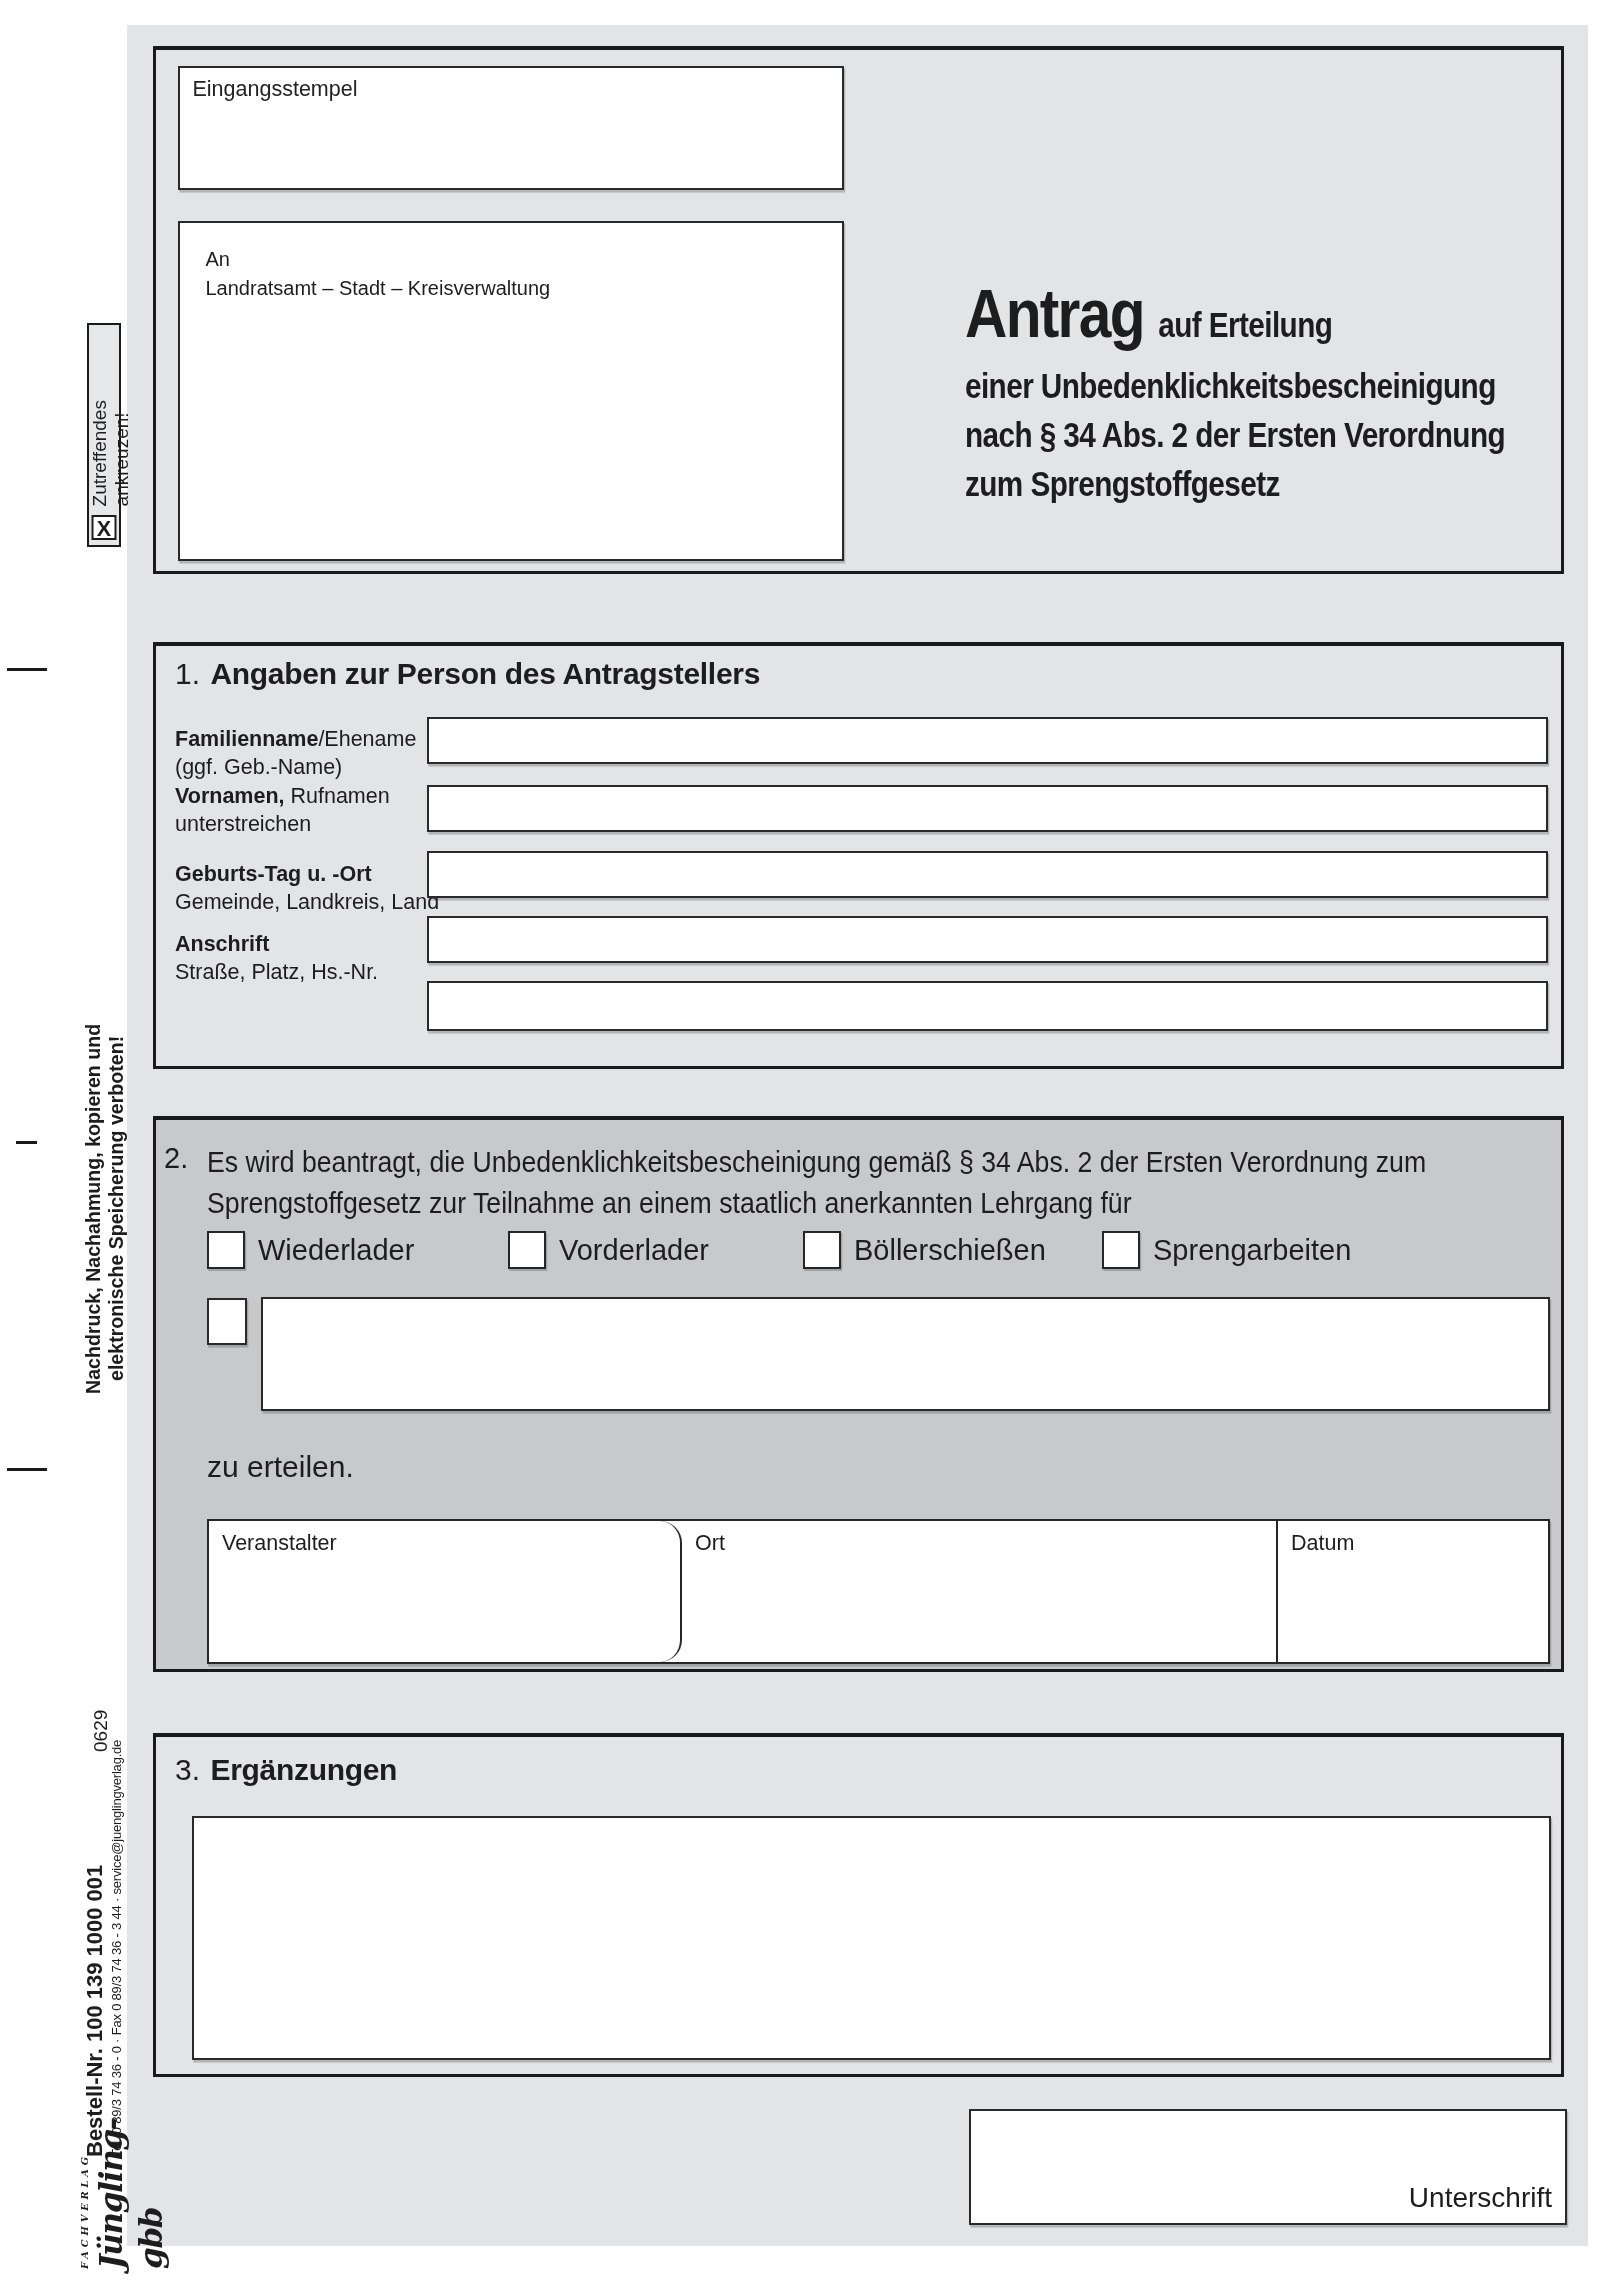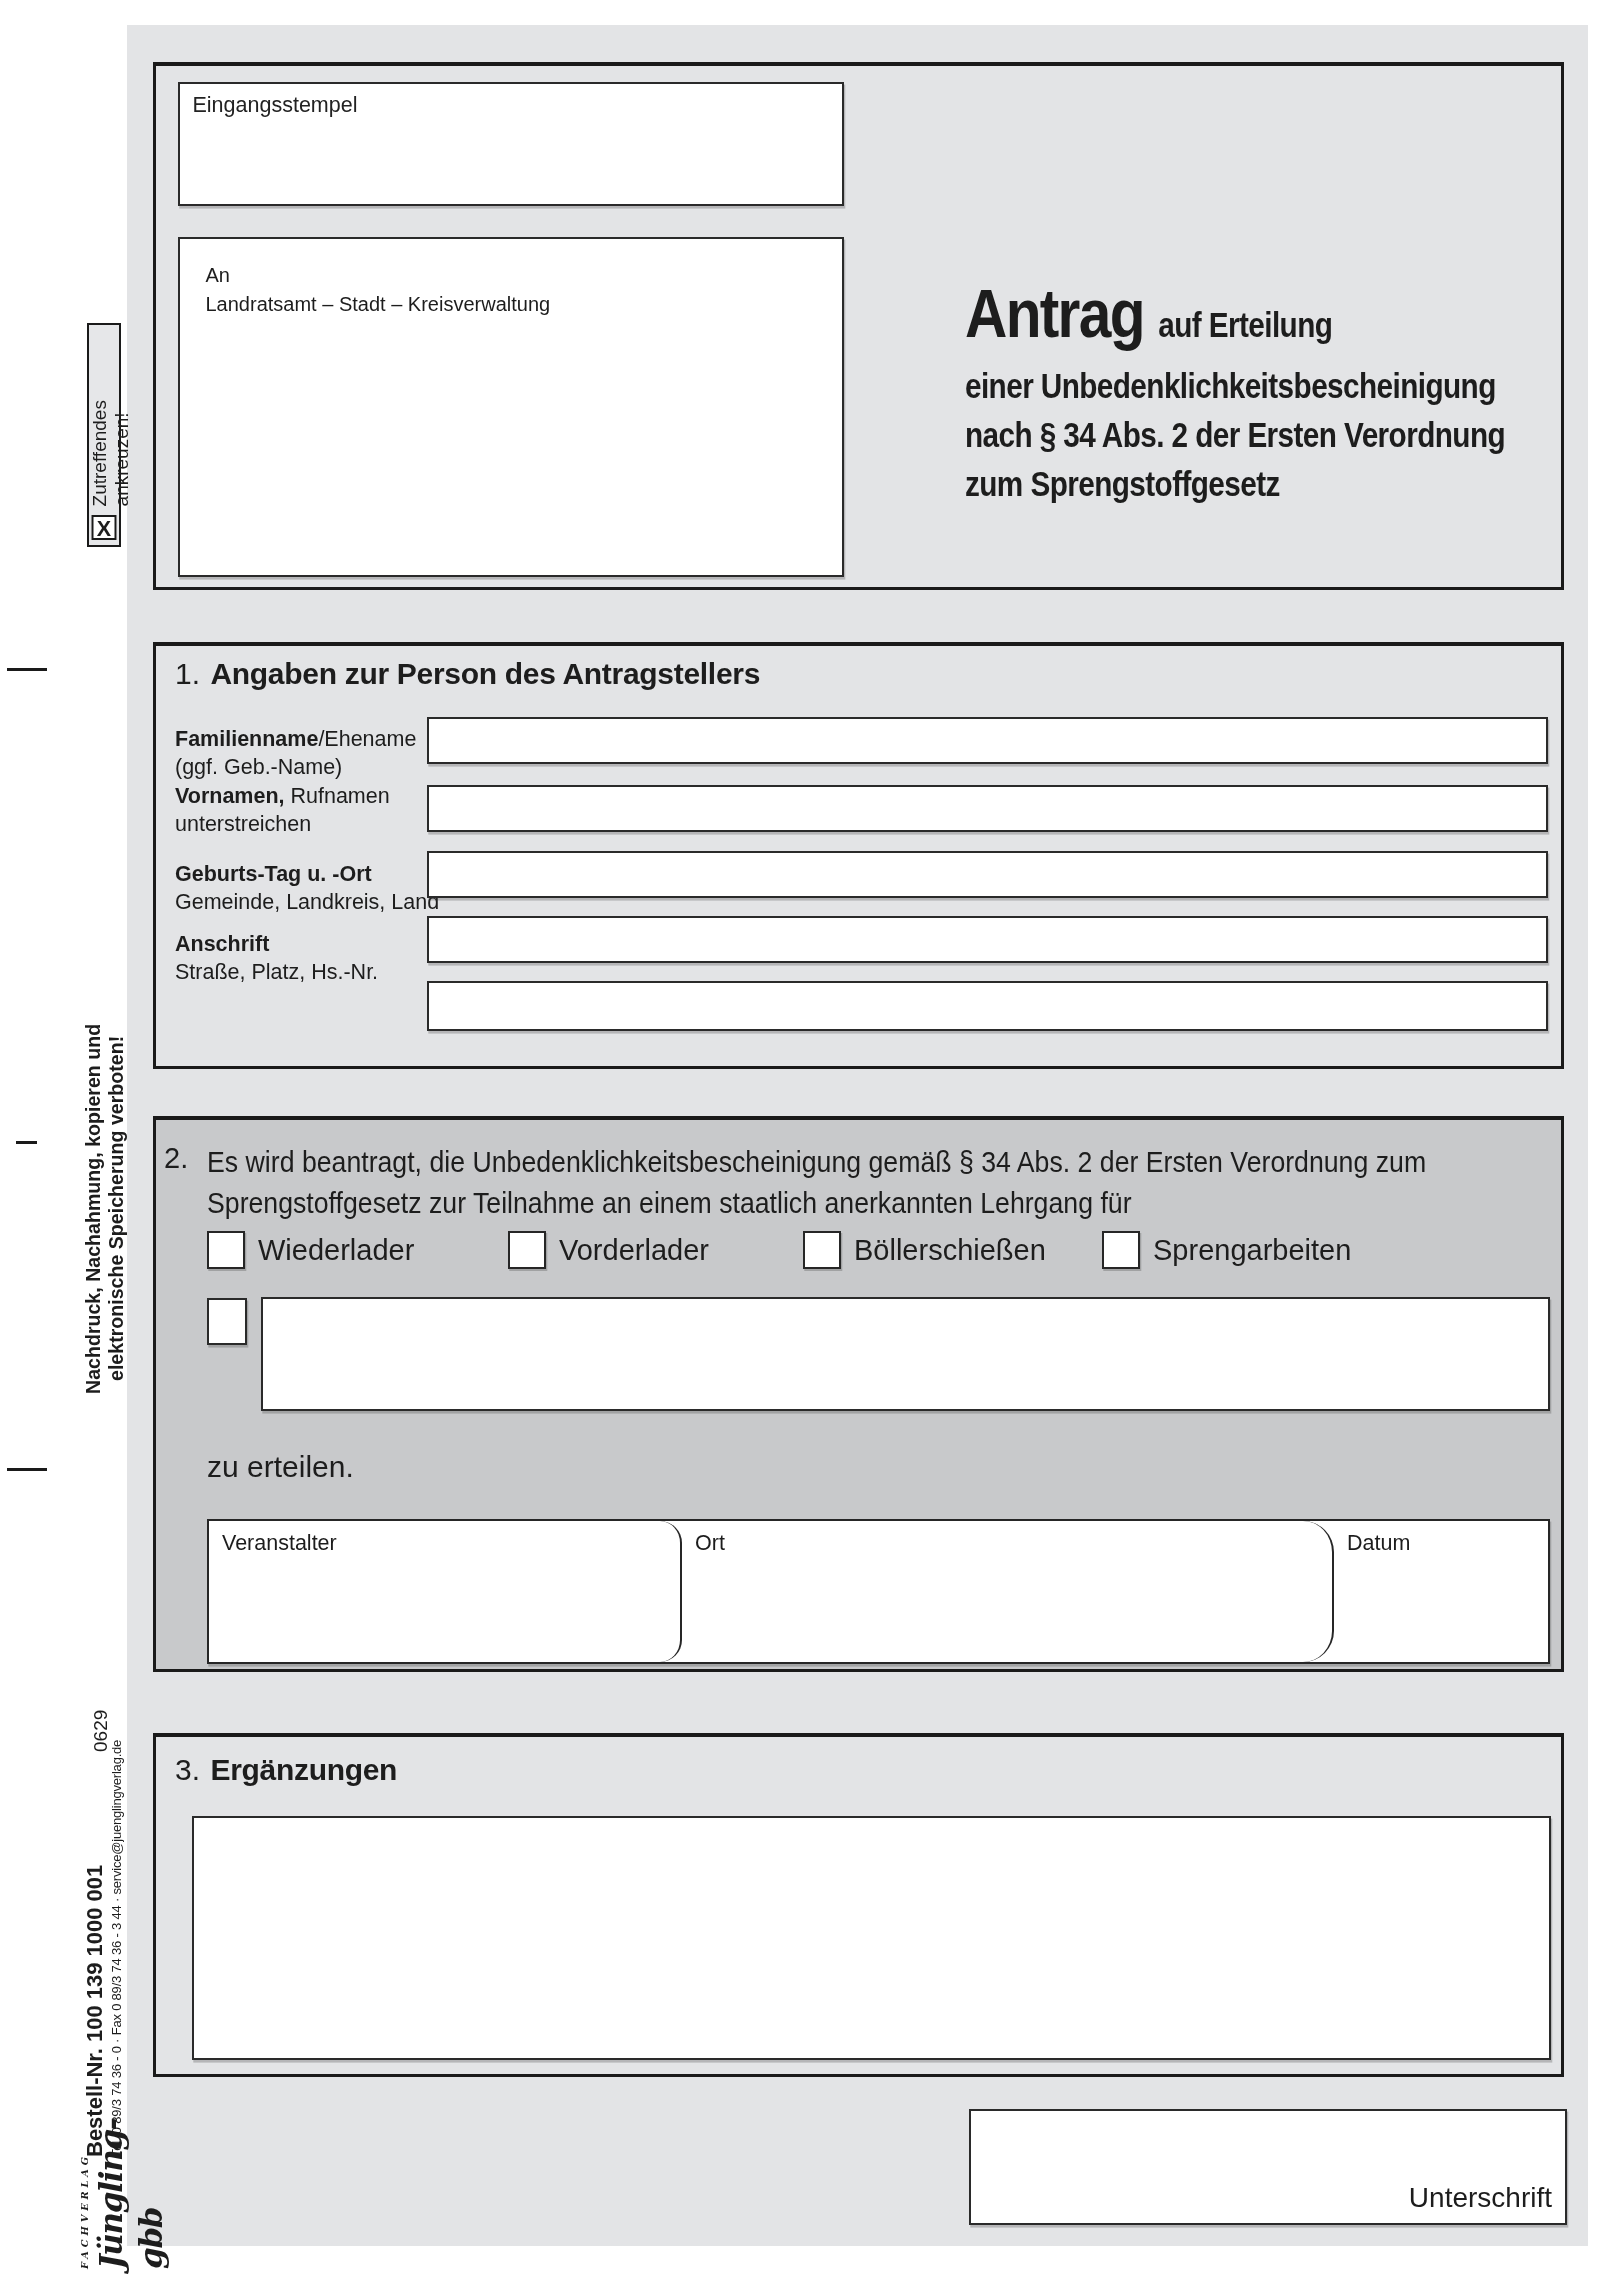--- a/index.html
+++ b/index.html
@@ -50,21 +50,21 @@
       box-shadow:1.3px 2px 0 rgba(60,60,60,.28);}
   .ol{font-size:29px;}
   .cb2{left:207px;top:1298px;width:40px;height:47px;}
   .input2{left:261px;top:1297px;width:1289px;height:114px;}
   .closing{position:absolute;left:207px;top:1450px;font-size:30px;}
   .s2-table{position:absolute;left:207px;top:1519px;width:1343px;height:145px;display:flex;
             background:#fff;border:2px solid #262626;box-sizing:border-box;
             box-shadow:1.3px 2.6px 0 rgba(60,60,60,.28);}
   .s2-cell{padding:10.4px 13px;font-size:21.5px;box-sizing:border-box;}
   .s2-cell.c1{width:473px;border-right:2px solid #262626;border-radius:22px;}
-  .s2-cell.c2{width:652px;border-right:2px solid #262626;border-radius:31px;}
+  .s2-cell.c2{width:596px;border-right:2px solid #262626;}
   .s2-cell.c3{flex:1;}
 
   
   .sig-label{position:absolute;right:13px;bottom:9px;font-size:28px;margin-top:25px;}
 
   
   .vtext{writing-mode:vertical-rl;transform:rotate(180deg);}
   .check-note{position:absolute;left:87px;top:323px;width:34px;height:224px;
               border:2px solid #1a1a1a;background:#e6e7e9;box-sizing:border-box;}
   .cn-label{position:absolute;left:0;right:0;top:2.6px;bottom:39px;writing-mode:vertical-rl;
@@ -111,21 +111,21 @@
   <div class="order-block vtext">
     <span class="order-no">Bestell-Nr. 100 139 1000 001</span>
     <span class="contact">Tel. 0 89/3 74 36 - 0 · Fax 0 89/3 74 36 - 3 44 · service@juenglingverlag.de</span>
   </div>
 
   <div class="logo vtext">
     <span class="logo-type">FACHVERLAG</span>
     <span class="logo-name">Jüngling-gbb</span>
   </div>
 
-  <div class="box" style="left:153px;top:62px;width:1411px;height:528px;">
+  <div class="box" style="left:153px;top:46px;width:1411px;height:528px;">
     <div class="wbox stamp-box" style="left:21.5px;top:16.3px;width:666px;height:124px;">
       <span class="small-label">Eingangsstempel</span>
     </div>
     <div class="wbox addr-box" style="left:21.5px;top:171px;width:666px;height:340px;">
       <div>An</div>
       <div>Landratsamt – Stadt – Kreisverwaltung</div>
     </div>
   </div>
 
   <div class="title-block">

